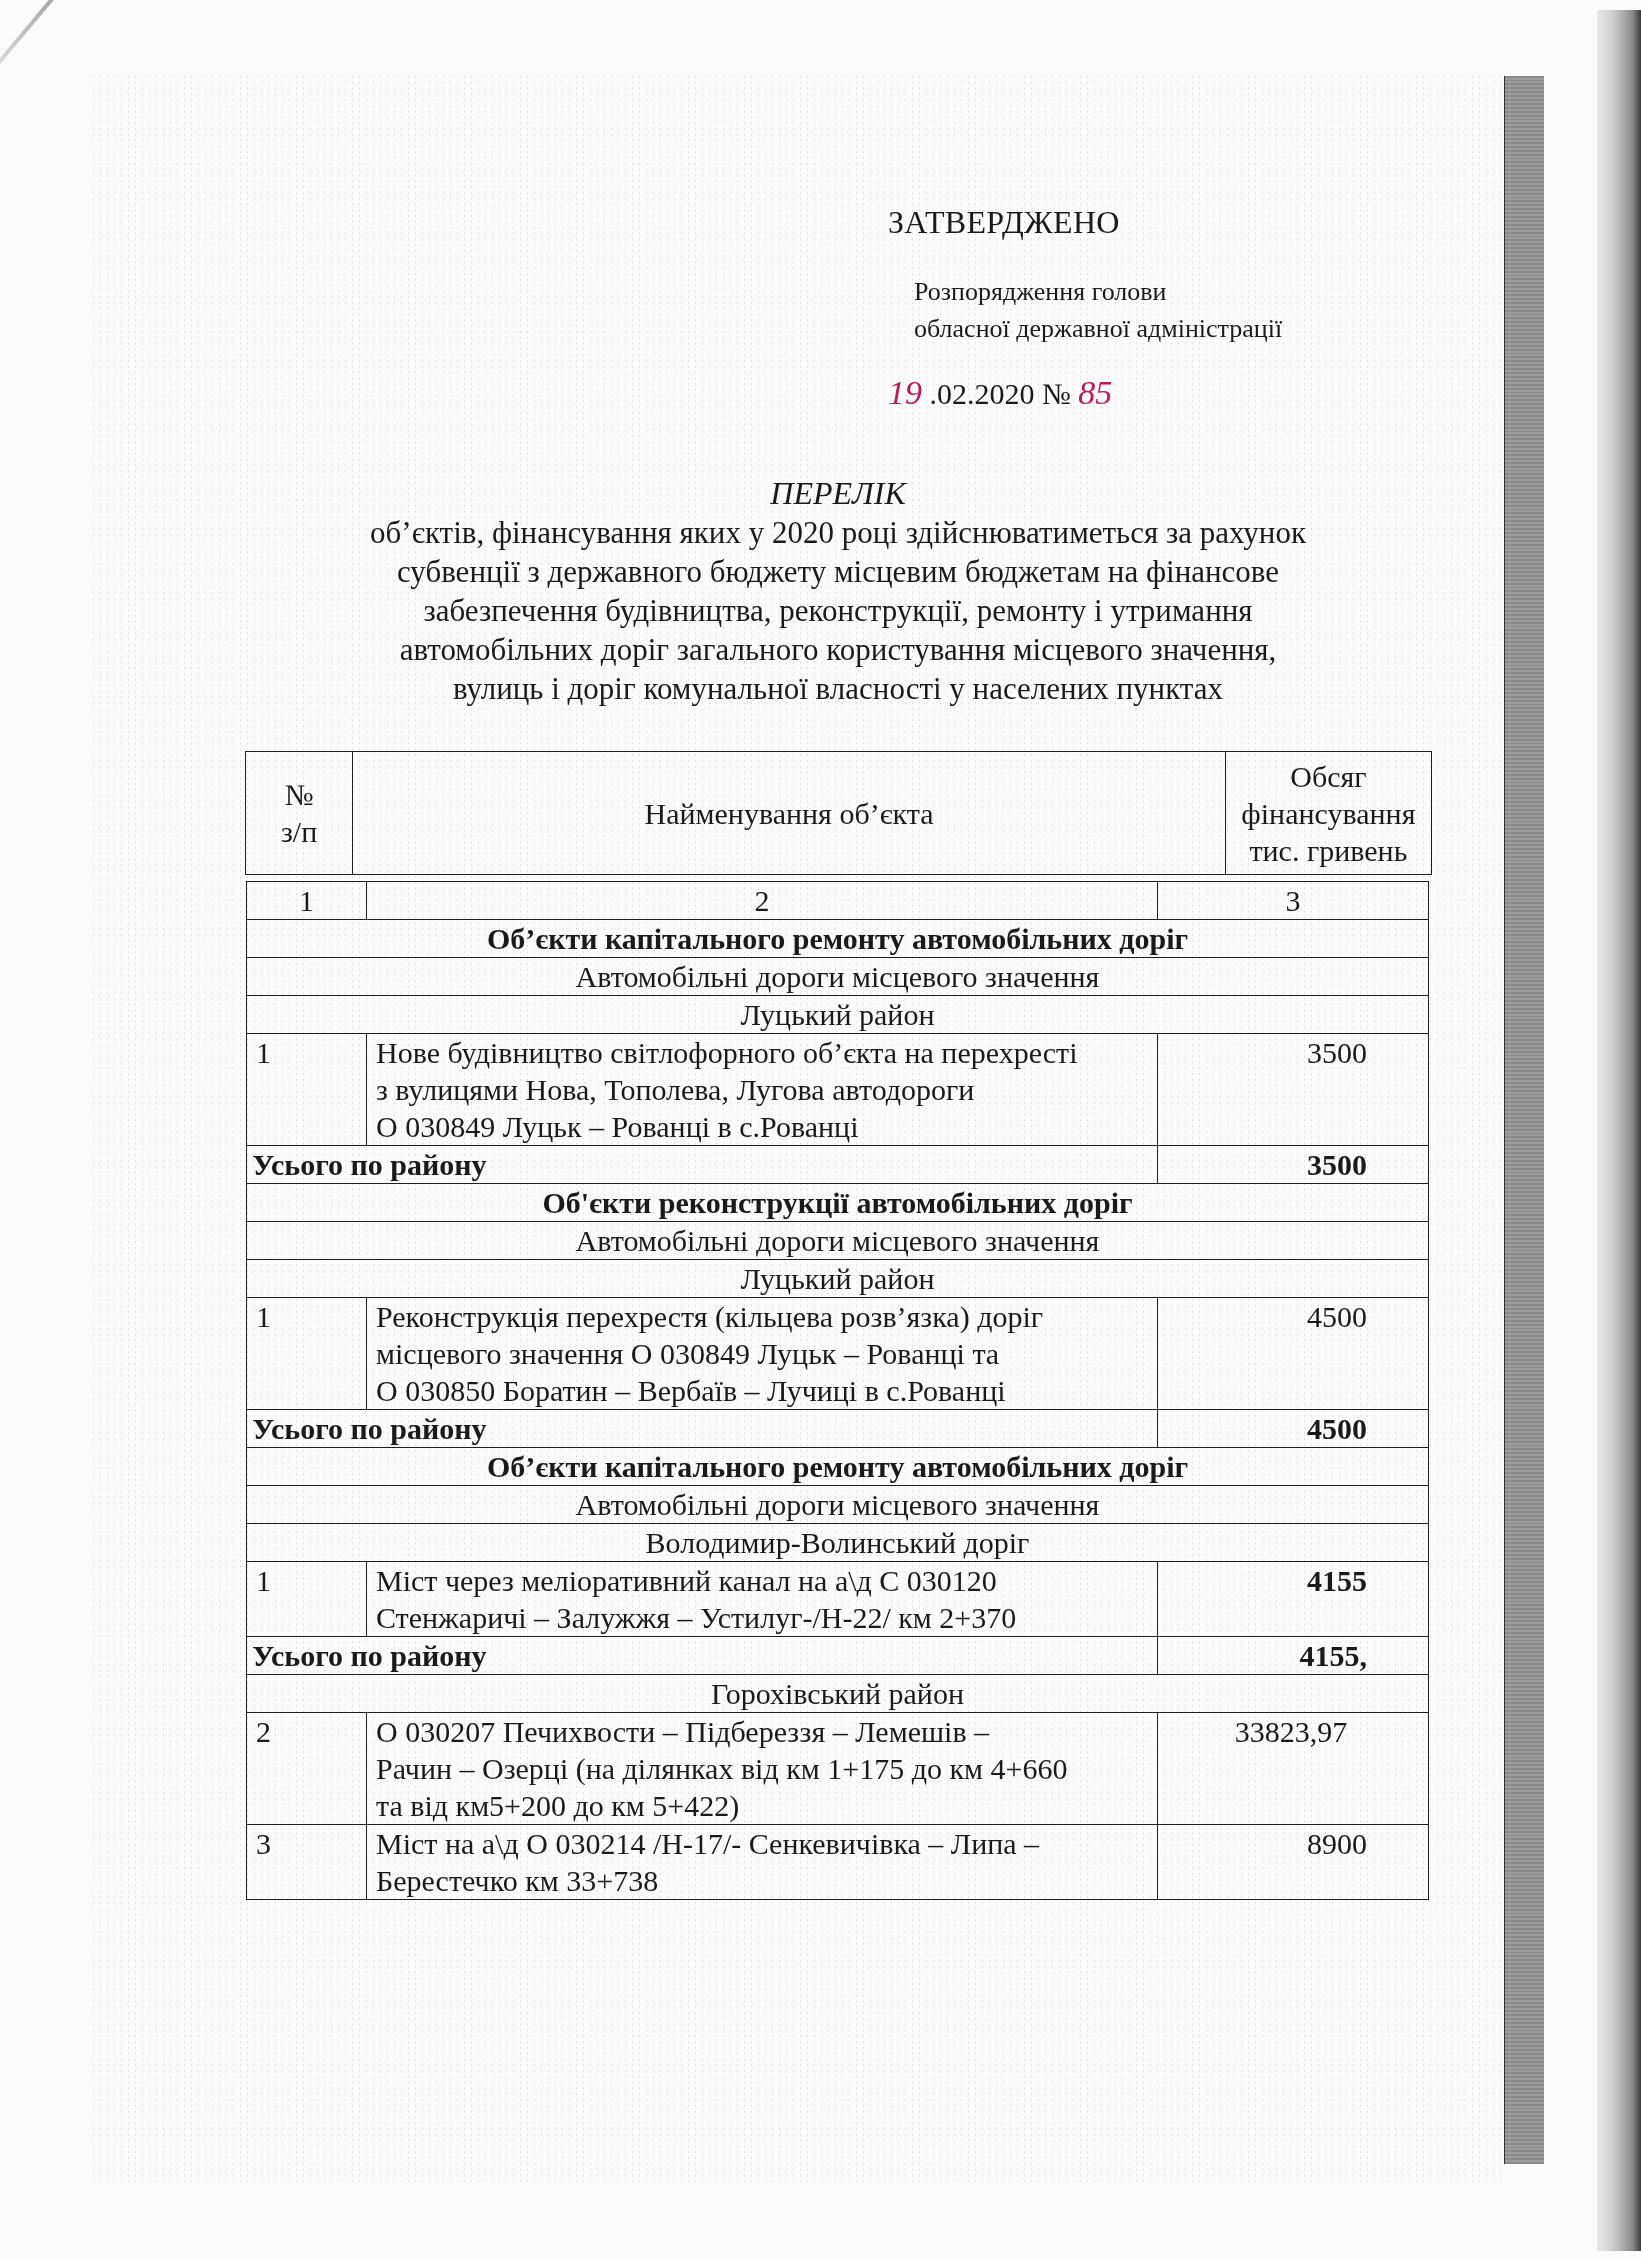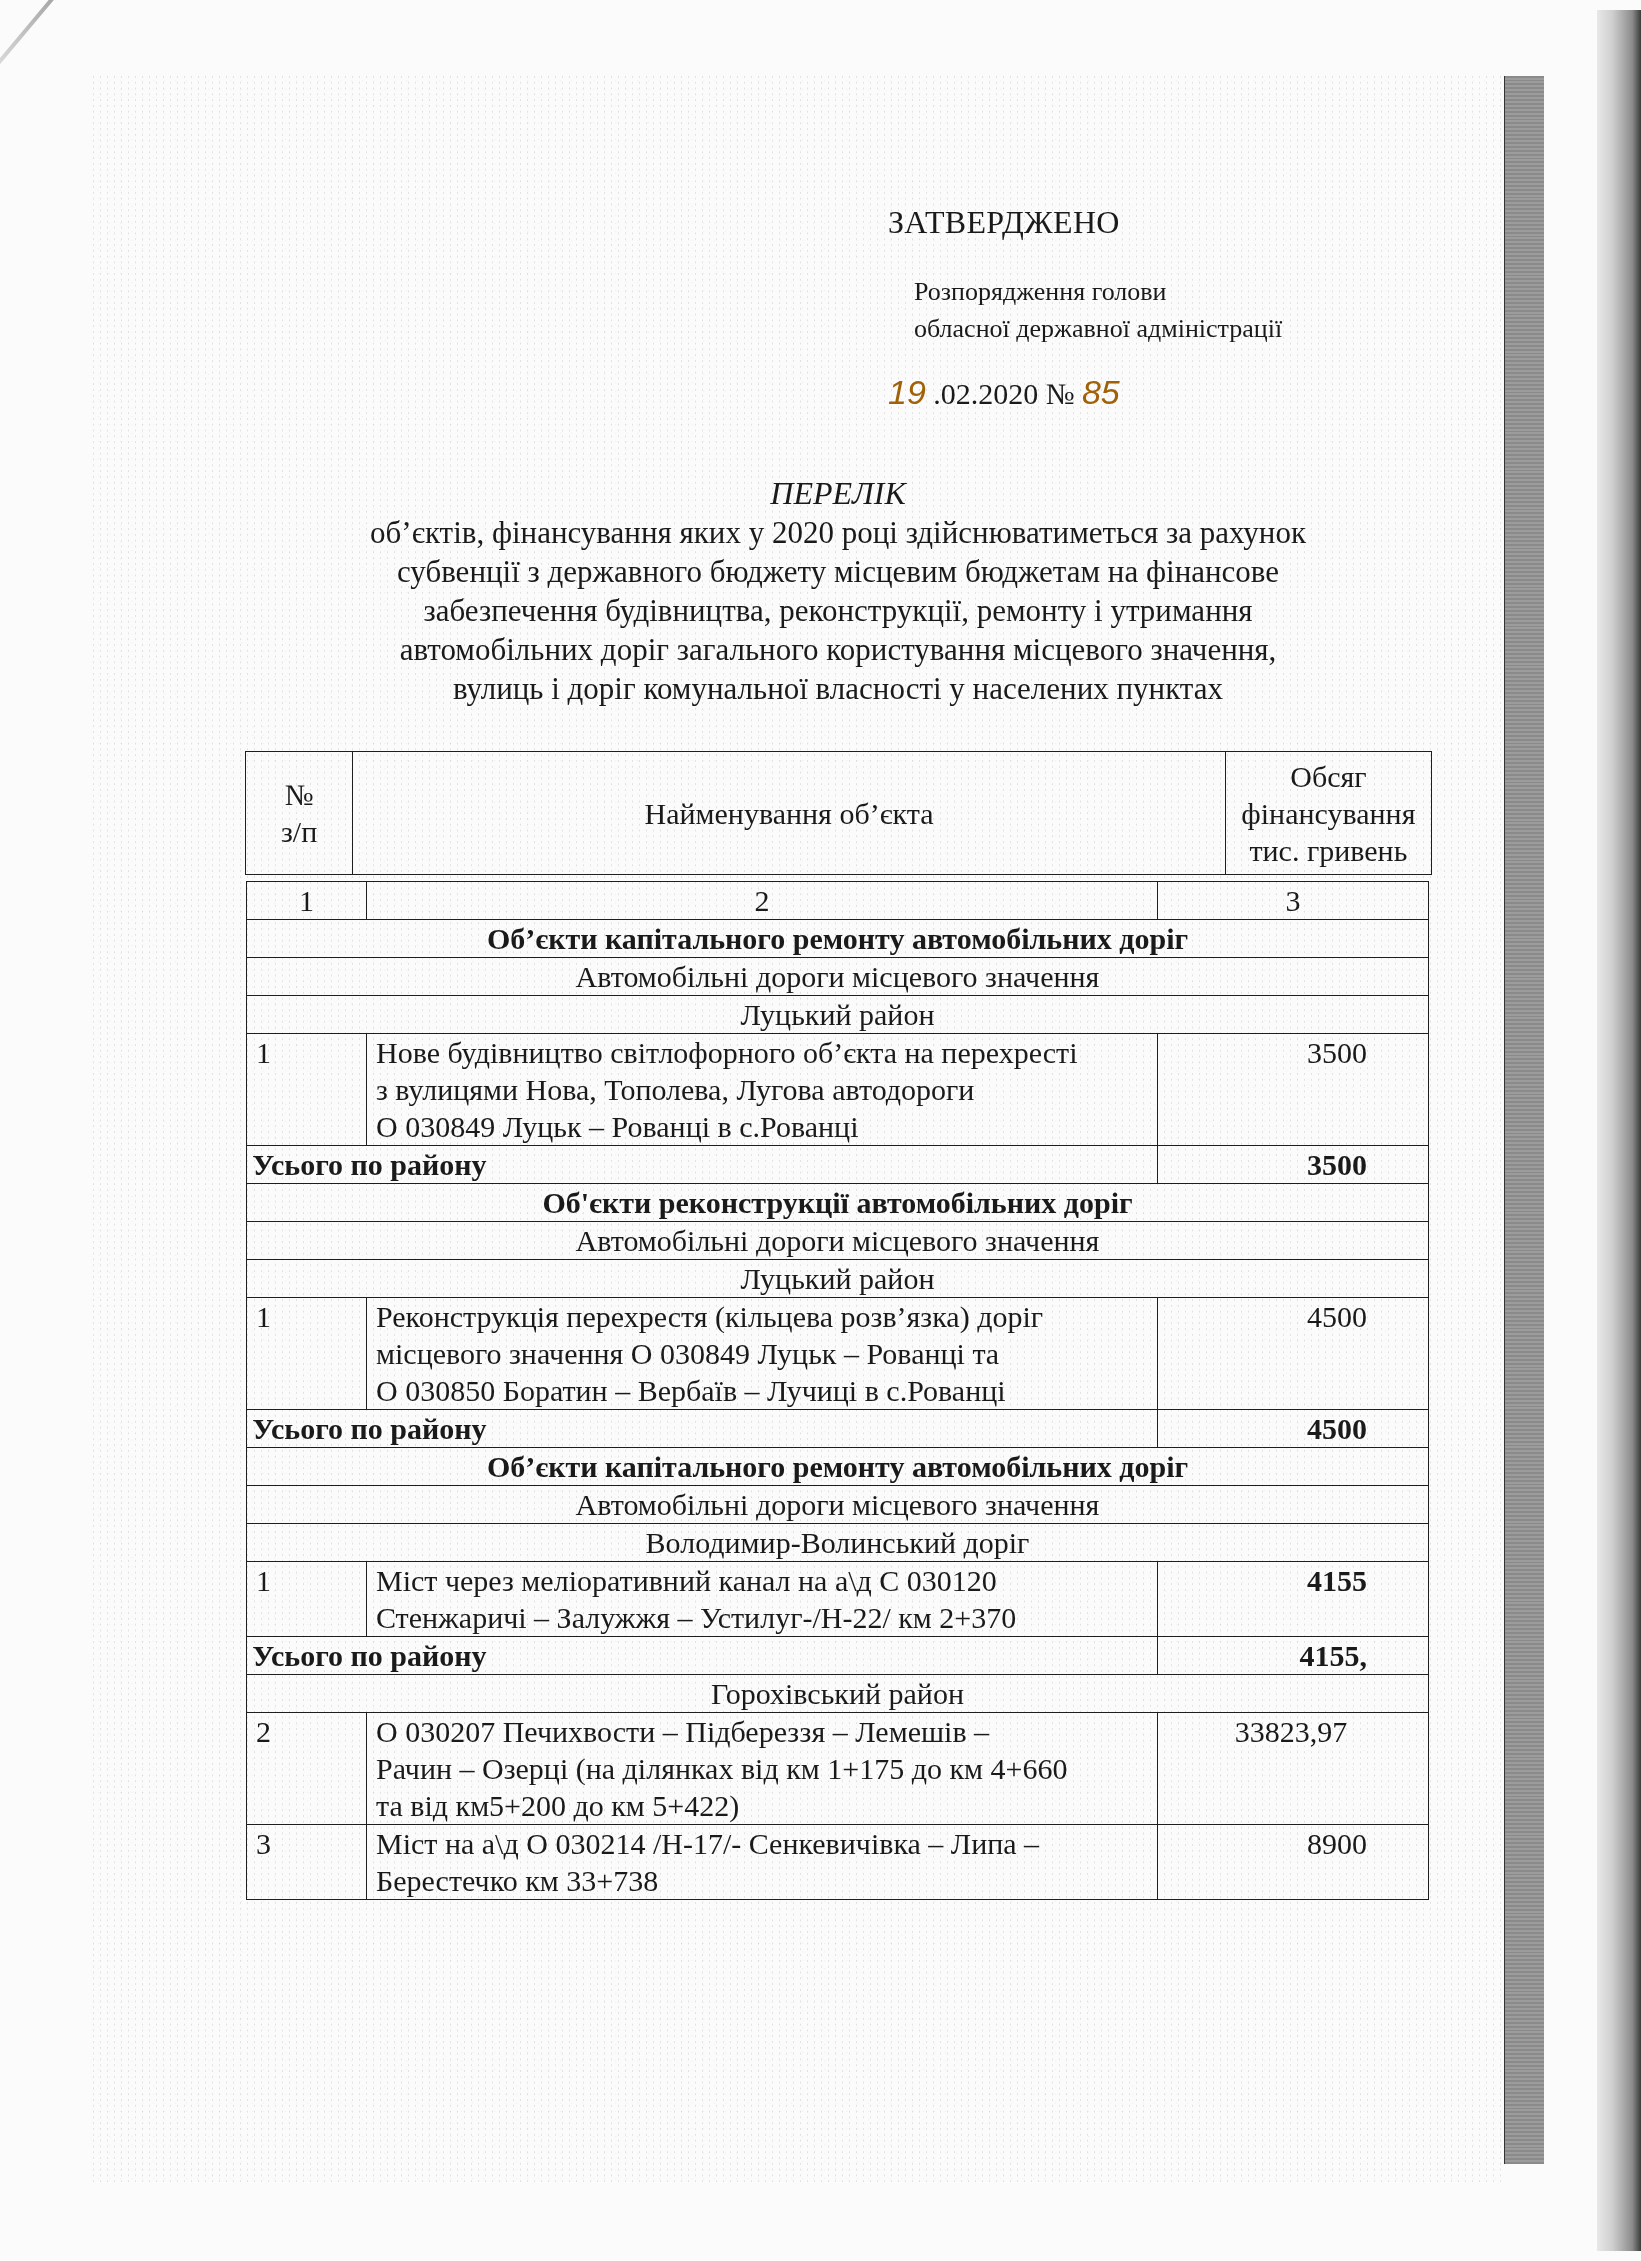--- a/index.html
+++ b/index.html
@@ -31,21 +31,21 @@
   .scanner-bar {
     position:absolute; left:1597px; top:10.3px; width:44px; height:2241px;
     background:linear-gradient(90deg,#e8e8e8 0%,#cfcfcf 35%,#8c8c8c 80%,#3c3c3c 100%);
   }
   .approval {
     position:absolute; left:888px; top:203px; font-size:32px; line-height:39px;
   }
   .approval .stamp { font-size:32px; margin-bottom:31px; letter-spacing:0.3px; }
   .approval .line { font-size:26px; line-height:37px;margin-left:26px; }
   .approval .date-line { font-size:30px; margin-top:26px; }
-  .hand { font-family:Liberation Sans, sans-serif; font-style:italic; font-size:34px; color:#a16207;text-align:right; }
+  .hand { font-family:Liberation Serif, serif; font-style:italic; font-size:34px; color:#be185d;text-align:right; }
   .title-block {
     position:absolute; left:245px; top:474px; width:1186px; text-align:center;
   }
   .title-block .heading { font-size:32px; line-height:39px;font-style:italic; }
   .title-block .subtitle { font-size:31px; line-height:39px; white-space:pre-line; }
   table { border-collapse:collapse; position:absolute; }
   td { border:1.9px solid #1e1e1e; font-size:30px; line-height:37px; vertical-align:top; padding:0 9px; }
   .hdr-table { left:245px; top:751px; width:1187px; }
   .hdr-table td { height:122px; vertical-align:middle; text-align:center; line-height:37px; padding:0 2.6px; }
   .body-table { left:246px; top:881px; width:1183px; }

